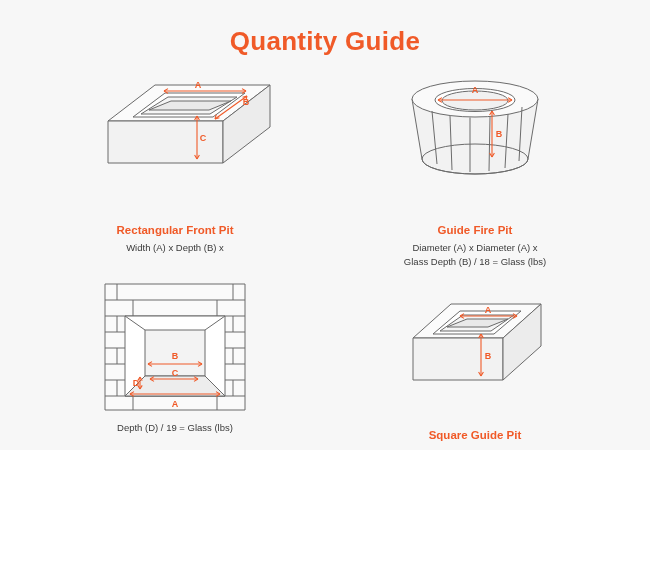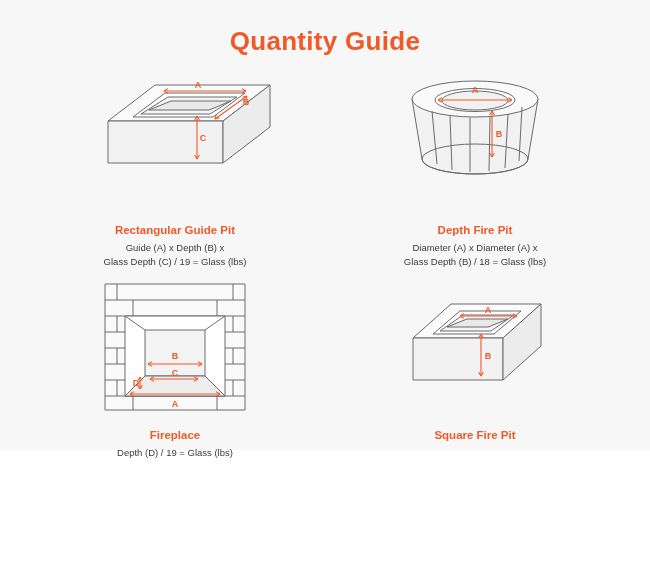--- a/index.html
+++ b/index.html
@@ -108,24 +108,23 @@
             <path d="M132 45 l-2.4 4 M132 45 l2.4 4"></path>
             <path d="M132 88 l-2.4 -4 M132 88 l2.4 -4"></path>
           </g>
           <g fill="#f05a28" font-family="Liberation Sans, sans-serif" font-size="9" font-weight="bold">
             <text x="133" y="17" text-anchor="middle">A</text>
             <text x="181" y="34" text-anchor="middle">B</text>
             <text x="138" y="70" text-anchor="middle">C</text>
           </g>
         </svg>
       </div>
-      <div class="label">Rectangular Guide Pit</div>
-      <div class="formula">
-        <span class="ln">Guide (A) x Depth (B) x</span>
-        <span class="ln">Glass Depth (C) / 19 = Glass (lbs)</span>
+      <div class="label">Rectangular Front Pit</div>
+      <div class="formula">
+        <span class="ln">Width (A) x Depth (B) x</span>
       </div>
     </div>
 
     <div class="cell cell-tr">
       <div class="art">
         <svg width="190" height="145" viewBox="0 0 190 145" fill="none">
           <g stroke="#6b6b6b" stroke-width="1" fill="none">
 
             <path d="M32 28 L42 88 A 53 15 0 0 0 148 88 L158 28" fill="#f2f2f2"></path>
 
@@ -152,21 +151,21 @@
             <path d="M112 40 L112 86"></path>
             <path d="M112 40 l-2.4 4 M112 40 l2.4 4"></path>
             <path d="M112 86 l-2.4 -4 M112 86 l2.4 -4"></path>
           </g>
           <g fill="#f05a28" font-family="Liberation Sans, sans-serif" font-size="9" font-weight="bold">
             <text x="95" y="22" text-anchor="middle">A</text>
             <text x="119" y="66" text-anchor="middle">B</text>
           </g>
         </svg>
       </div>
-      <div class="label">Depth Fire Pit</div>
+      <div class="label">Guide Fire Pit</div>
       <div class="formula">
         <span class="ln">Diameter (A) x Diameter (A) x</span>
         <span class="ln">Glass Depth (B) / 18 = Glass (lbs)</span>
       </div>
     </div>
 
     <div class="cell cell-bl">
       <div class="art">
         <svg width="210" height="145" viewBox="0 0 210 145" fill="none">
           <g stroke="#6b6b6b" stroke-width="1" fill="none" stroke-linejoin="round">
@@ -204,21 +203,20 @@
             <path d="M150 118 l-4 -2.4 M150 118 l-4 2.4"></path>
           </g>
           <g fill="#f05a28" font-family="Liberation Sans, sans-serif" font-size="9" font-weight="bold">
             <text x="105" y="83" text-anchor="middle">B</text>
             <text x="105" y="100" text-anchor="middle">C</text>
             <text x="66" y="110" text-anchor="middle">D</text>
             <text x="105" y="131" text-anchor="middle">A</text>
           </g>
         </svg>
       </div>
-      <div class="label">Fireplace</div>
       <div class="formula">
         <span class="ln">Depth (D) / 19 = Glass (lbs)</span>
       </div>
     </div>
 
     <div class="cell cell-br">
       <div class="art">
         <svg width="200" height="145" viewBox="0 0 200 145" fill="none">
           <g stroke="#6b6b6b" stroke-width="1" fill="none" stroke-linejoin="round">
 
@@ -243,19 +241,19 @@
             <path d="M106 58 L106 100"></path>
             <path d="M106 58 l-2.4 4 M106 58 l2.4 4"></path>
             <path d="M106 100 l-2.4 -4 M106 100 l2.4 -4"></path>
           </g>
           <g fill="#f05a28" font-family="Liberation Sans, sans-serif" font-size="9" font-weight="bold">
             <text x="113" y="37" text-anchor="middle">A</text>
             <text x="113" y="83" text-anchor="middle">B</text>
           </g>
         </svg>
       </div>
-      <div class="label">Square Fire Pit</div>
+      <div class="label">Square Guide Pit</div>
       <div class="formula">
       </div>
     </div>
 
   </div>
 </div>
 
 </body></html>

